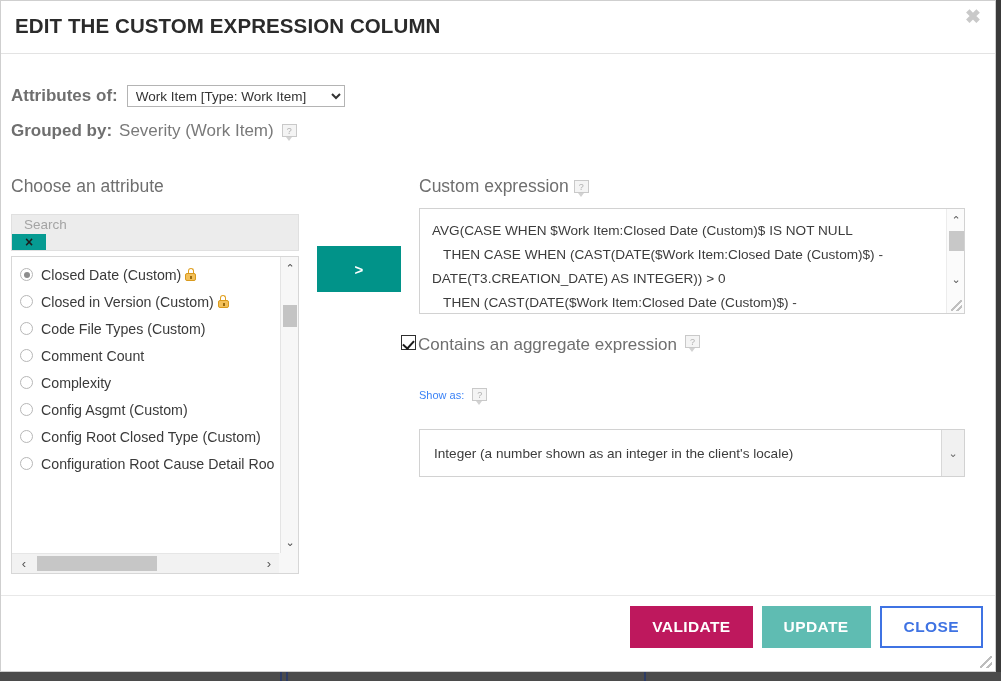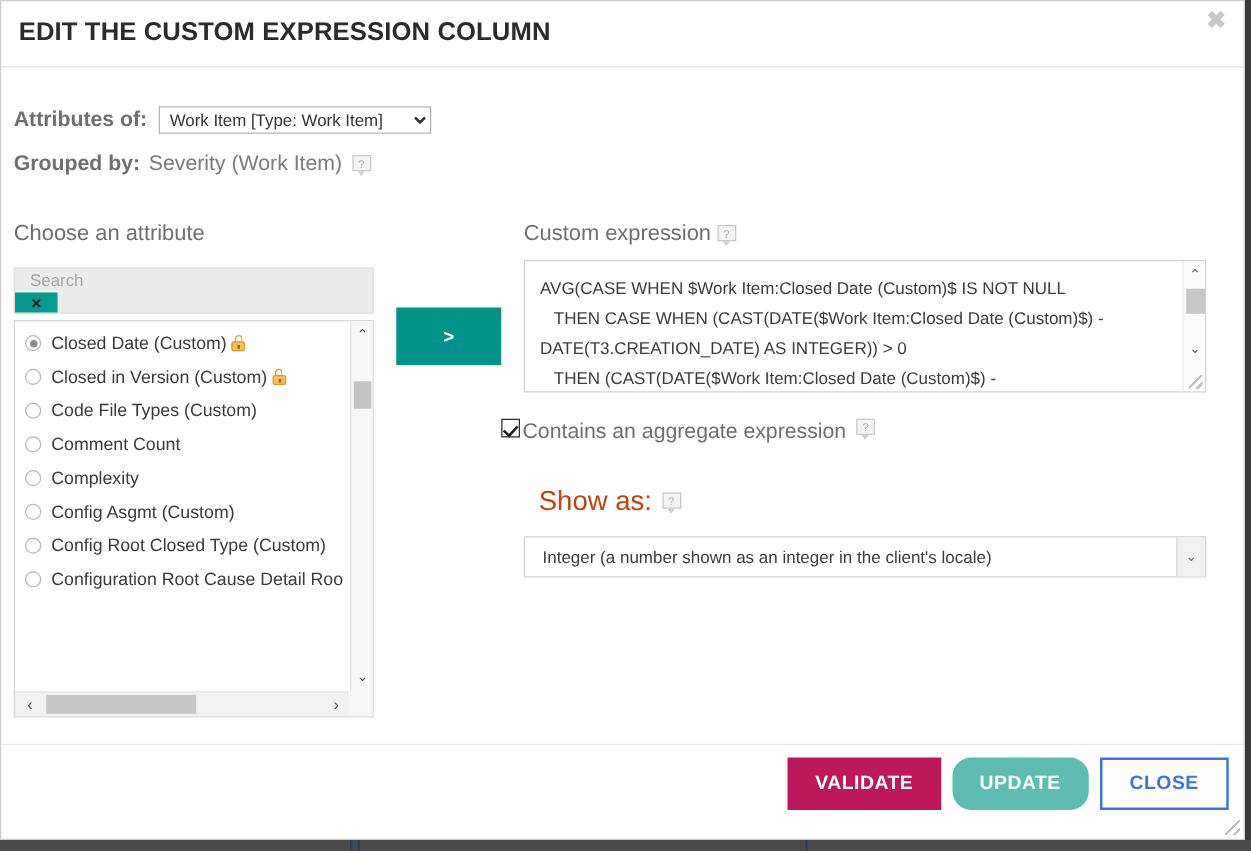--- a/index.html
+++ b/index.html
@@ -406,29 +406,28 @@
     margin-right: 8px;
   }
 
   .showas-row {
     position: absolute;
     left: 418px; top: 387px;
     display: flex;
     align-items: center;
   }
   .showas-row .lbl {
-    font-size: 22px;
-    color: #c2410c;
+    font-size: 11px;
+    color: #3b82f6;
     margin-right: 8px;
-    margin-left: 12px;
   }
   .showas-select {
     position: absolute;
     left: 418px; top: 428px;
-    width: 546px; height: 33px;
+    width: 546px; height: 48px;
     border: 1px solid #d2d2d2;
     background: #fff;
     display: flex;
     align-items: center;
     cursor: pointer;
   }
   .showas-select .txt {
     flex: 1;
     padding-left: 14px;
     font-size: 13.6px;
@@ -470,21 +469,21 @@
     font-size: 15.5px;
     font-weight: bold;
     letter-spacing: .4px;
     border: 0;
     cursor: pointer;
     display: flex;
     align-items: center;
     justify-content: center;
   }
   .btn-validate { background: #be185d; color: #fff; }
-  .btn-update   { background: #5fbcb2; color: #fff; border-radius: 15px; }
+  .btn-update   { background: #5fbcb2; color: #fff; }
   .btn-close    { background: #fff; color: #3f73e3; border: 2px solid #3f73e3; }
 
   .dlg-resize {
     position: absolute;
     right: 3px; bottom: 3px;
     width: 12px; height: 12px;
     background:
       linear-gradient(135deg, transparent 0 44%, #bdbdbd 44% 56%, transparent 56% 74%, #bdbdbd 74% 86%, transparent 86%);
     cursor: nwse-resize;
   }

